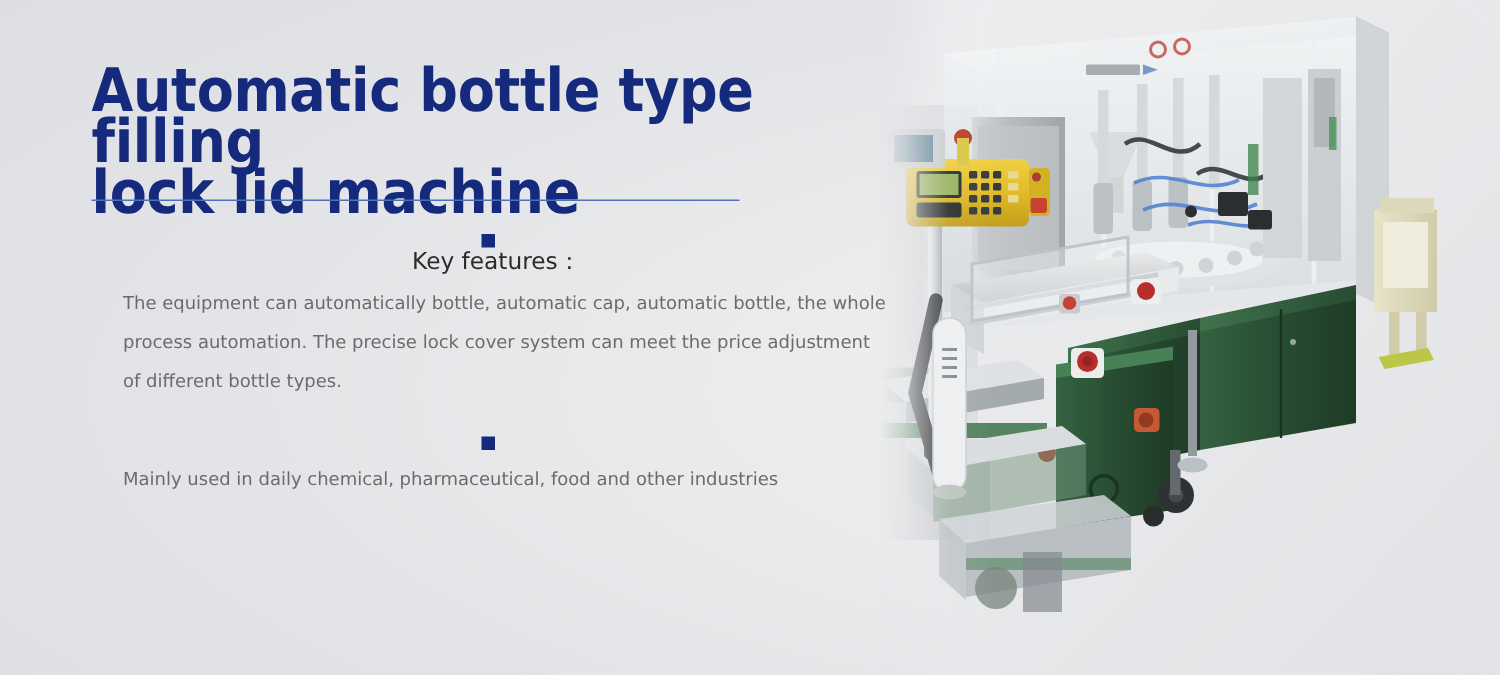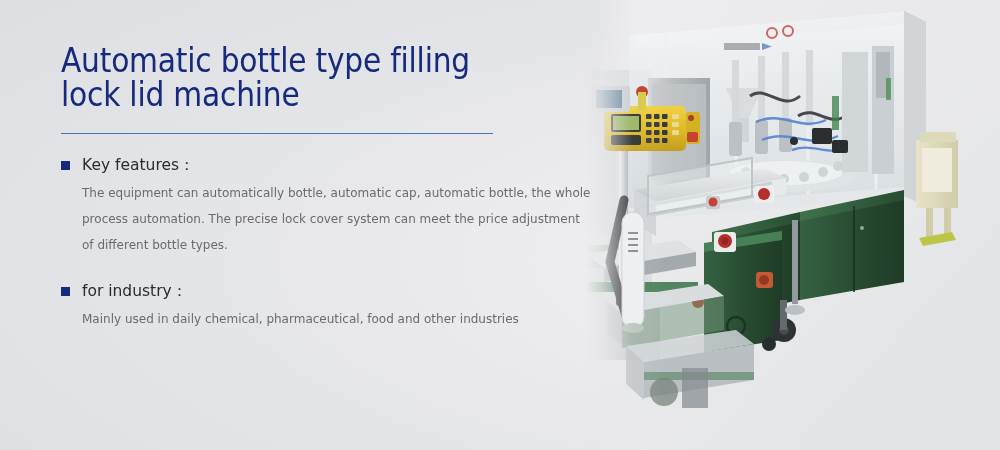--- a/index.html
+++ b/index.html
@@ -29,22 +29,22 @@
     position: absolute;
     left: 61px;
     top: 44px;
     width: 540px;
   }
 
   .headline {
     margin: 0;
     color: #152a7d;
     font-family: "DejaVu Sans Condensed", "Liberation Sans Narrow", "Liberation Sans", sans-serif;
-    font-size: 33px;
-    font-weight: normal;
+    font-size: 40px;
+    font-weight: bold;
     line-height: 34px;
     letter-spacing: -0.2px;
     white-space: pre-line;
   }
 
   .divider {
     position: absolute;
     left: 61px;
     top: 133px;
     width: 432px;
@@ -59,20 +59,21 @@
     width: 540px;
   }
 
   .feature-block { margin-bottom: 24px; }
   .feature-block:last-child { margin-bottom: 0; }
 
   .feature-head {
     display: flex;
     align-items: center;
     margin-bottom: 6px;
+    flex-direction: column;
   }
 
   .bullet-square {
     width: 9px;
     height: 9px;
     background: #152a7d;
     margin-right: 12px;
     flex: 0 0 auto;
   }
 
@@ -130,21 +131,20 @@
       <div class="feature-head">
         <span class="bullet-square"></span>
         <span class="feature-title">Key features：</span>
       </div>
       <p class="feature-body">The equipment can automatically bottle, automatic cap, automatic bottle, the whole process automation. The precise lock cover system can meet the price adjustment of different bottle types.</p>
     </div>
 
     <div class="feature-block">
       <div class="feature-head">
         <span class="bullet-square"></span>
-        <span class="feature-title">for industry：</span>
       </div>
       <p class="feature-body justify">Mainly used in daily chemical, pharmaceutical, food and other industries</p>
     </div>
 
   </div>
 
   <div class="photo-wrap">
     <svg class="photo-svg" viewBox="0 0 414 450" xmlns="http://www.w3.org/2000/svg">
       <defs>
         <linearGradient id="gBg" x1="0" y1="0" x2="1" y2="1">

